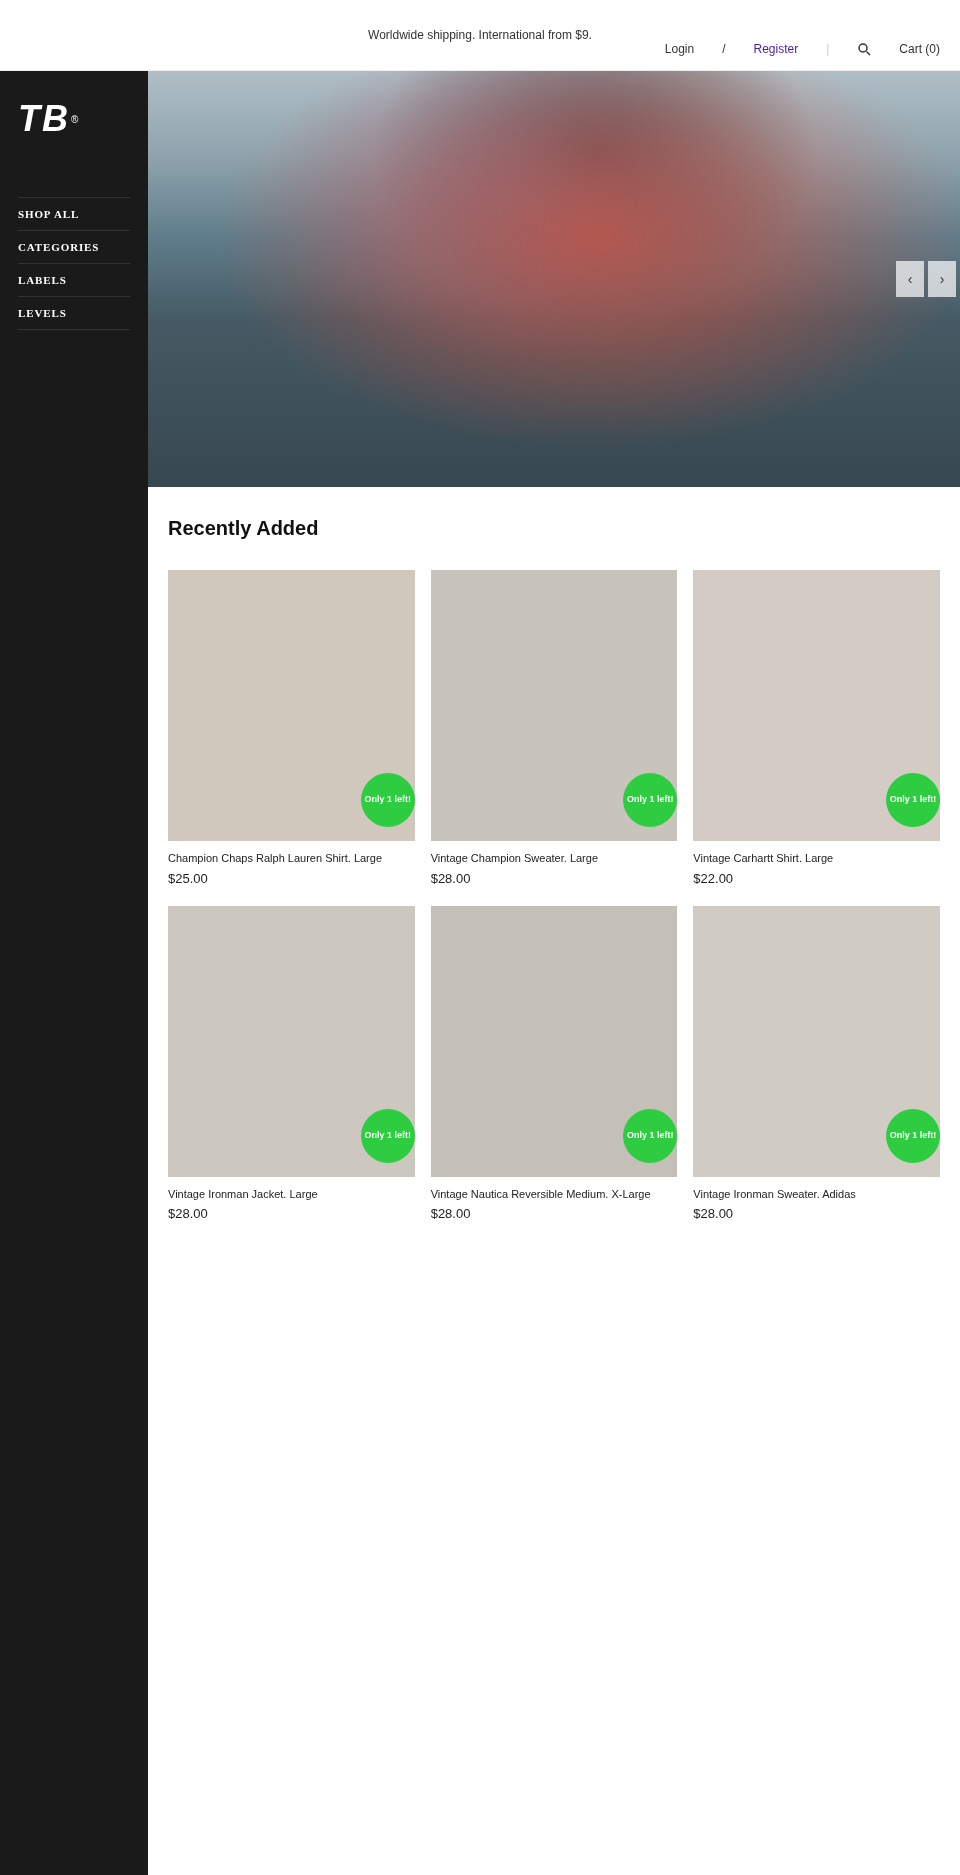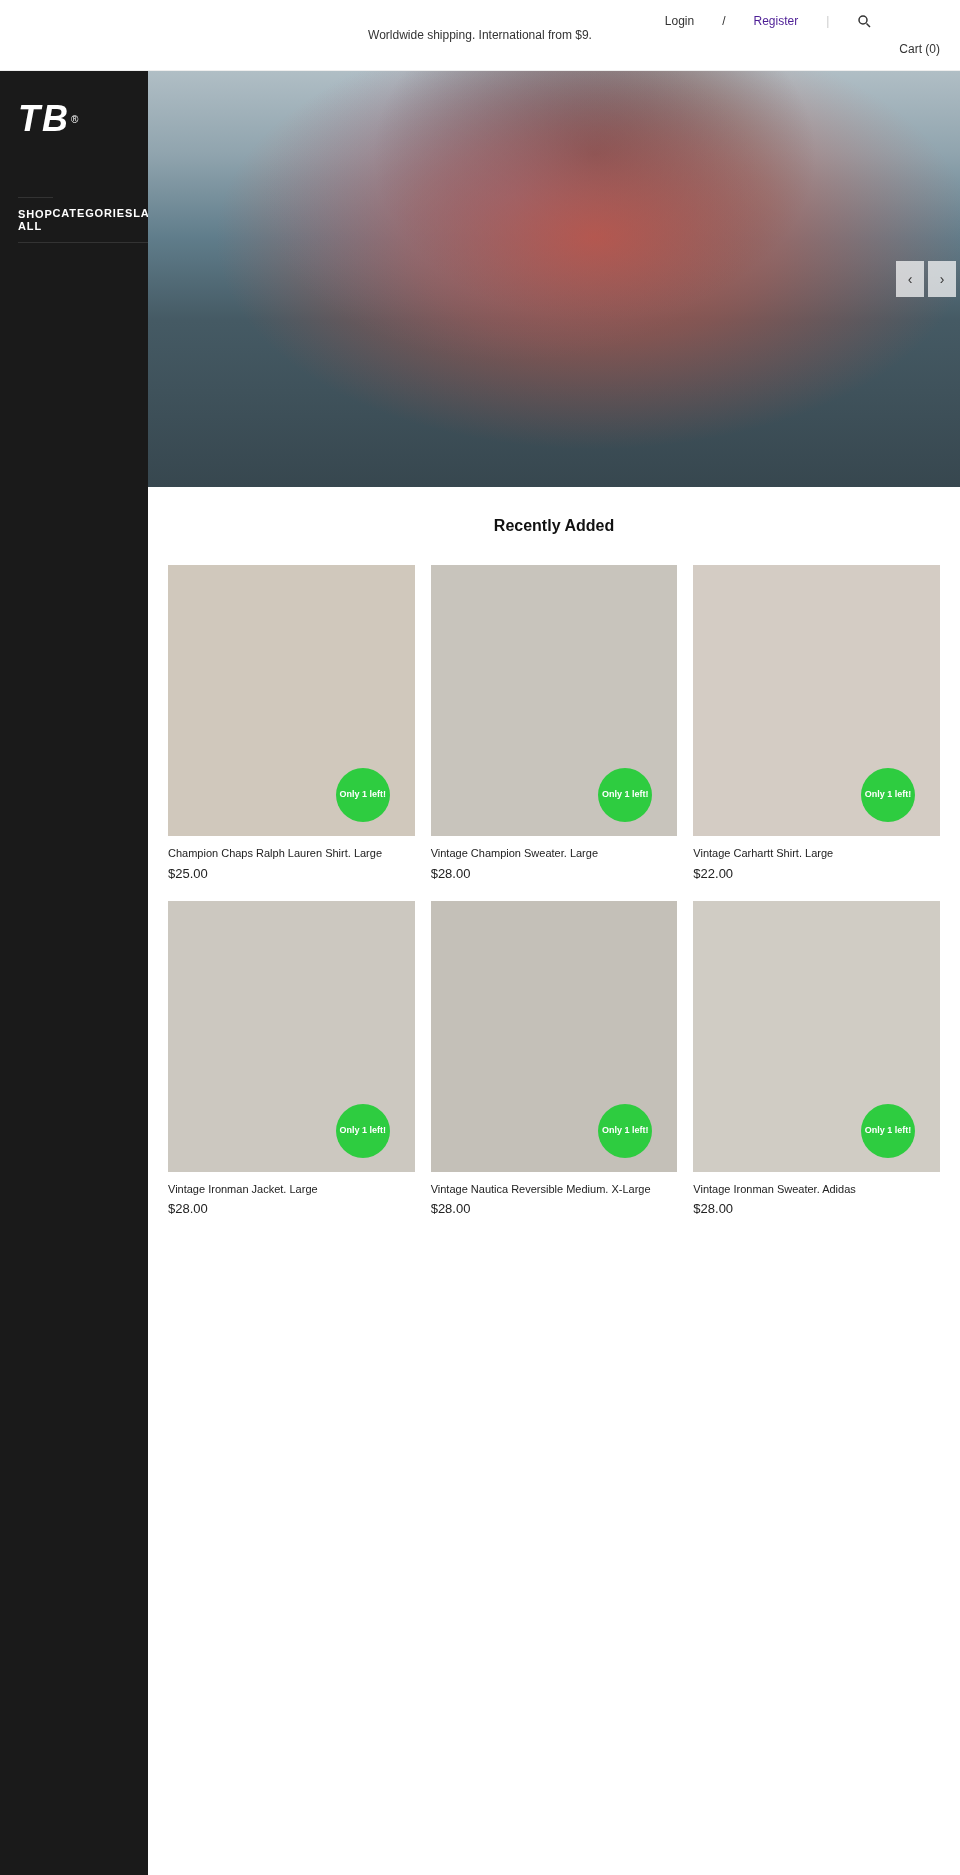--- a/index.html
+++ b/index.html
@@ -19,21 +19,21 @@
       color: #333;
       border-bottom: 1px solid #eee;
       position: relative;
     }
     .top-banner-right {
       position: absolute;
       right: 20px;
       top: 50%;
       transform: translateY(-50%);
       display: flex;
-      align-items: flex-start;
+      align-items: flex-end;
       gap: 28px;
       font-size: 12px;
       color: #333;
     }
     .top-banner-right .divider {
       color: #ccc;
     }
 
     
     .layout {
@@ -75,21 +75,23 @@
     .logo-reg {
       color: #fff;
       font-size: 10px;
       vertical-align: super;
       margin-left: 1px;
     }
 
     .sidebar-nav {
       padding: 20px 18px 0 18px;
       display: flex;
+      flex-direction: column;
       gap: 0;
+      font-family: Liberation Serif, serif;
     }
     .nav-item {
       color: #fff;
       font-size: 11px;
       font-weight: 600;
       letter-spacing: 0.08em;
       padding: 10px 0;
       cursor: pointer;
       text-transform: uppercase;
       border-bottom: 1px solid #333;
@@ -149,22 +151,22 @@
       z-index: 10;
     }
     .slider-btn-prev { right: 36px; }
     .slider-btn-next { right: 4px; }
 
     
     .recently-added {
       padding: 30px 20px;
     }
     .section-title {
-      text-align: center;
-      font-size: 16px;
+      text-align: left;
+      font-size: 20px;
       font-weight: 700;
       margin-bottom: 30px;
       color: #111;
     }
 
     
     .product-grid {
       display: grid;
       grid-template-columns: repeat(3, 1fr);
       gap: 20px 16px;
@@ -182,21 +184,21 @@
       margin-bottom: 10px;
     }
     .product-image-placeholder {
       position: absolute;
       top: 0; left: 0; right: 0; bottom: 0;
       background: #e8e8e8;
     }
     .badge-only1 {
       position: absolute;
       bottom: 14px;
-      right: 25px;
+      right: 0;
       background: #2ecc40;
       color: #fff;
       border-radius: 50%;
       width: 54px;
       height: 54px;
       display: flex;
       align-items: center;
       justify-content: center;
       font-size: 9px;
       font-weight: 700;

